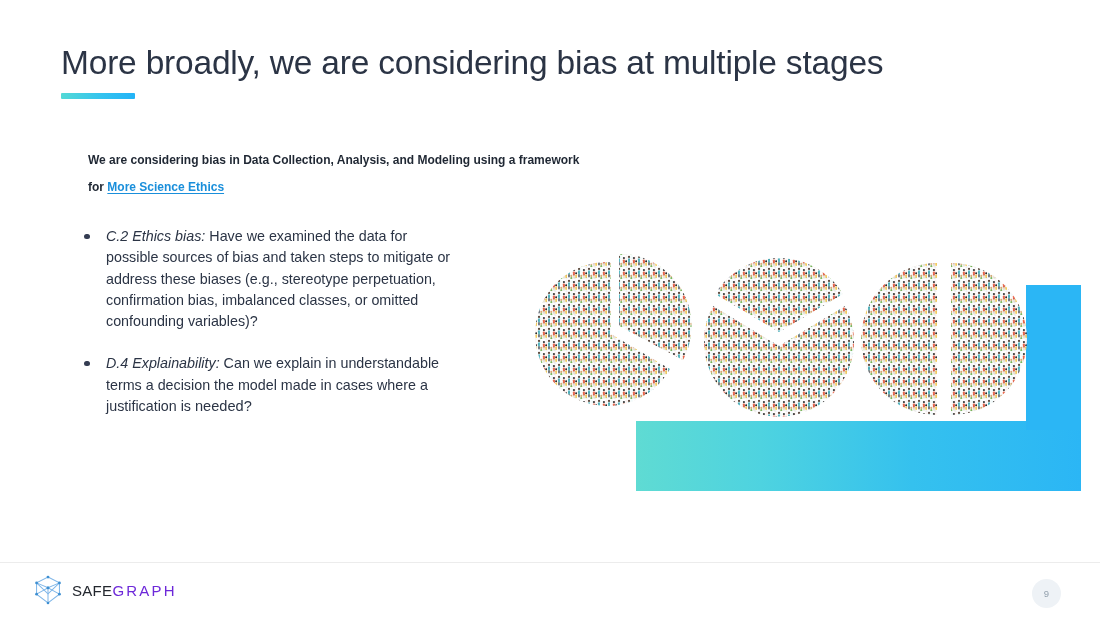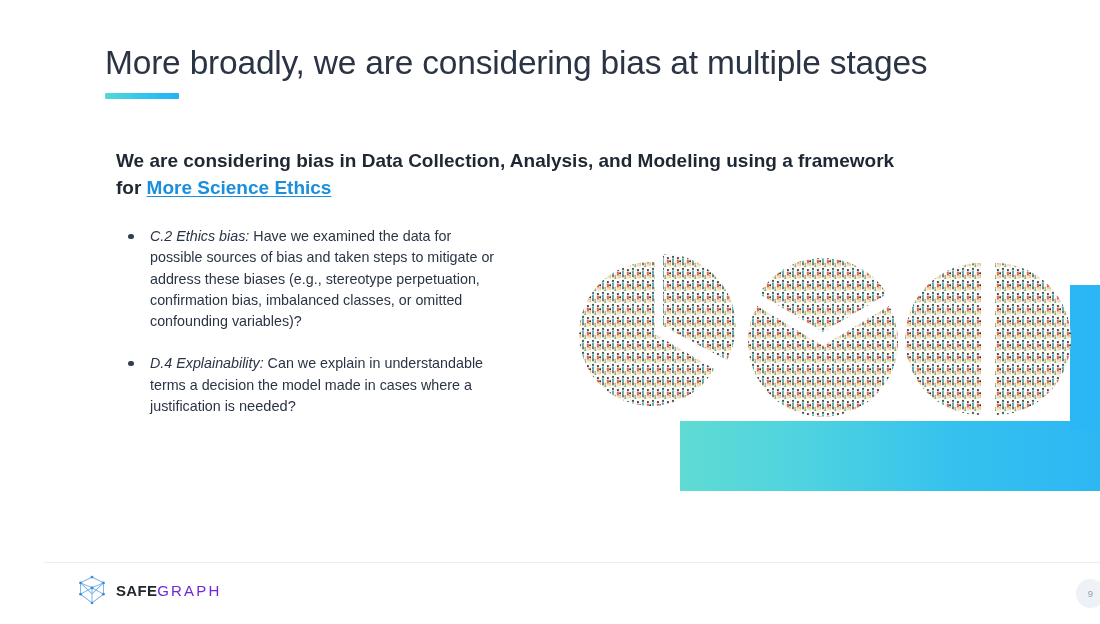--- a/index.html
+++ b/index.html
@@ -13,21 +13,20 @@
     position: relative;
     overflow: hidden;
     font-family: "Liberation Sans", sans-serif;
     -webkit-font-smoothing: antialiased;
   }
 
   .slide {
     position: absolute;
     inset: 0;
     background: #ffffff;
-    margin-left: 44px;
   }
 
   
   .title {
     position: absolute;
     left: 61px;
     top: 44px;
     font-size: 33.5px;
     font-weight: 400;
     color: #2b3445;
@@ -40,24 +39,24 @@
     top: 93px;
     width: 74px;
     height: 6px;
     border-radius: 1px;
     background: linear-gradient(90deg, #53d9d6 0%, #33c3ef 55%, #23b3f7 100%);
   }
 
   
   .subtitle {
     position: absolute;
-    left: 72px;
+    left: 88px;
     top: 147px;
     width: 830px;
-    font-size: 19px;
+    font-size: 12px;
     font-weight: bold;
     line-height: 27px;
     color: #1f2733;
   }
   .subtitle .link {
     color: #1a8fdb;
     text-decoration: underline;
     text-underline-offset: 2px;
     cursor: pointer;
   }
@@ -152,21 +151,21 @@
     align-items: center;
     gap: 9px;
   }
   .brand-mark { width: 30px; height: 30px; display: block; }
   .brand-text {
     font-size: 15px;
     letter-spacing: 0.6px;
     color: #23272e;
     white-space: nowrap;
   }
-  .brand-text .b-bold { font-weight: bold; letter-spacing: 0.3px; }
+  .brand-text .b-bold { font-weight: normal; letter-spacing: 0.3px; }
   .brand-text .b-light { font-weight: 400; letter-spacing: 2.2px; color: #6d28d9; }
 
   .page-badge {
     position: absolute;
     left: 1032px;
     top: 579px;
     width: 29px;
     height: 29px;
     border-radius: 50%;
     background: #eef2f6;

